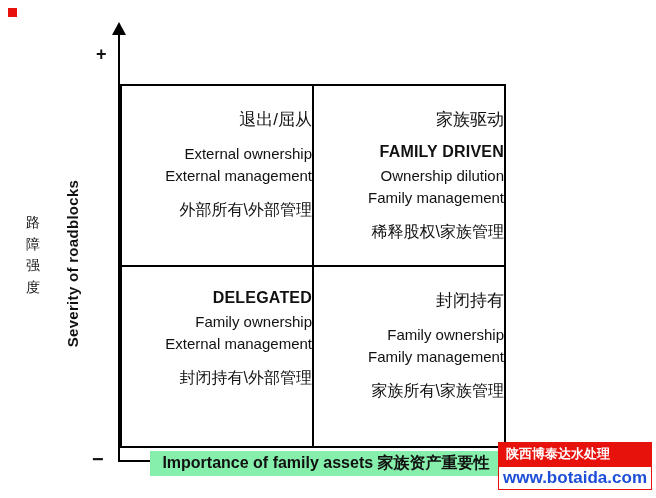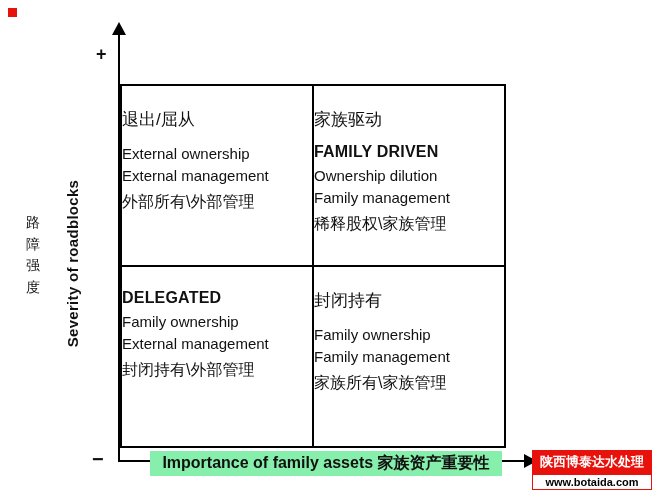--- a/index.html
+++ b/index.html
@@ -134,63 +134,62 @@
     border: 2px solid #000;
     background: #000;
     display: grid;
     grid-template-columns: 1fr 1fr;
     grid-template-rows: 1fr 1fr;
     gap: 2px;
     box-sizing: border-box;
   }
   .cell {
     background: #fff;
-    text-align: left;
+    text-align: right;
     padding-top: 22px;
     box-sizing: border-box;
   }
   .q-zh-title {
     font-size: 17px;
     margin-bottom: 12px;
   }
   .q-en-title {
     font-size: 16px;
     font-weight: bold;
     letter-spacing: 0.2px;
     margin-bottom: 4px;
   }
   .q-line {
     font-size: 15px;
     line-height: 1.45;
   }
   .q-zh-line {
     font-size: 16px;
-    margin-top: 5px;
+    margin-top: 13px;
   }
 
   
   .watermark {
     position: absolute;
     right: 4px;
     bottom: 8px;
-    text-align: center;
   }
   .wm-line1 {
     background: #e8120c;
     color: #fff;
     font-weight: bold;
     font-size: 13px;
     padding: 3px 8px;
     white-space: nowrap;
   }
   .wm-line2 {
     background: #fff;
-    color: #000000;
-    font-weight: bold;
-    font-size: 11px;
+    color: #1d4ed8;
+    font-weight: bold;
+    font-size: 17px;
     border: 1px solid #e8120c;
     padding: 1px 4px;
     white-space: nowrap;
   }
 </style>
 </head>
 <body>
 
 <div class="canvas">
 

